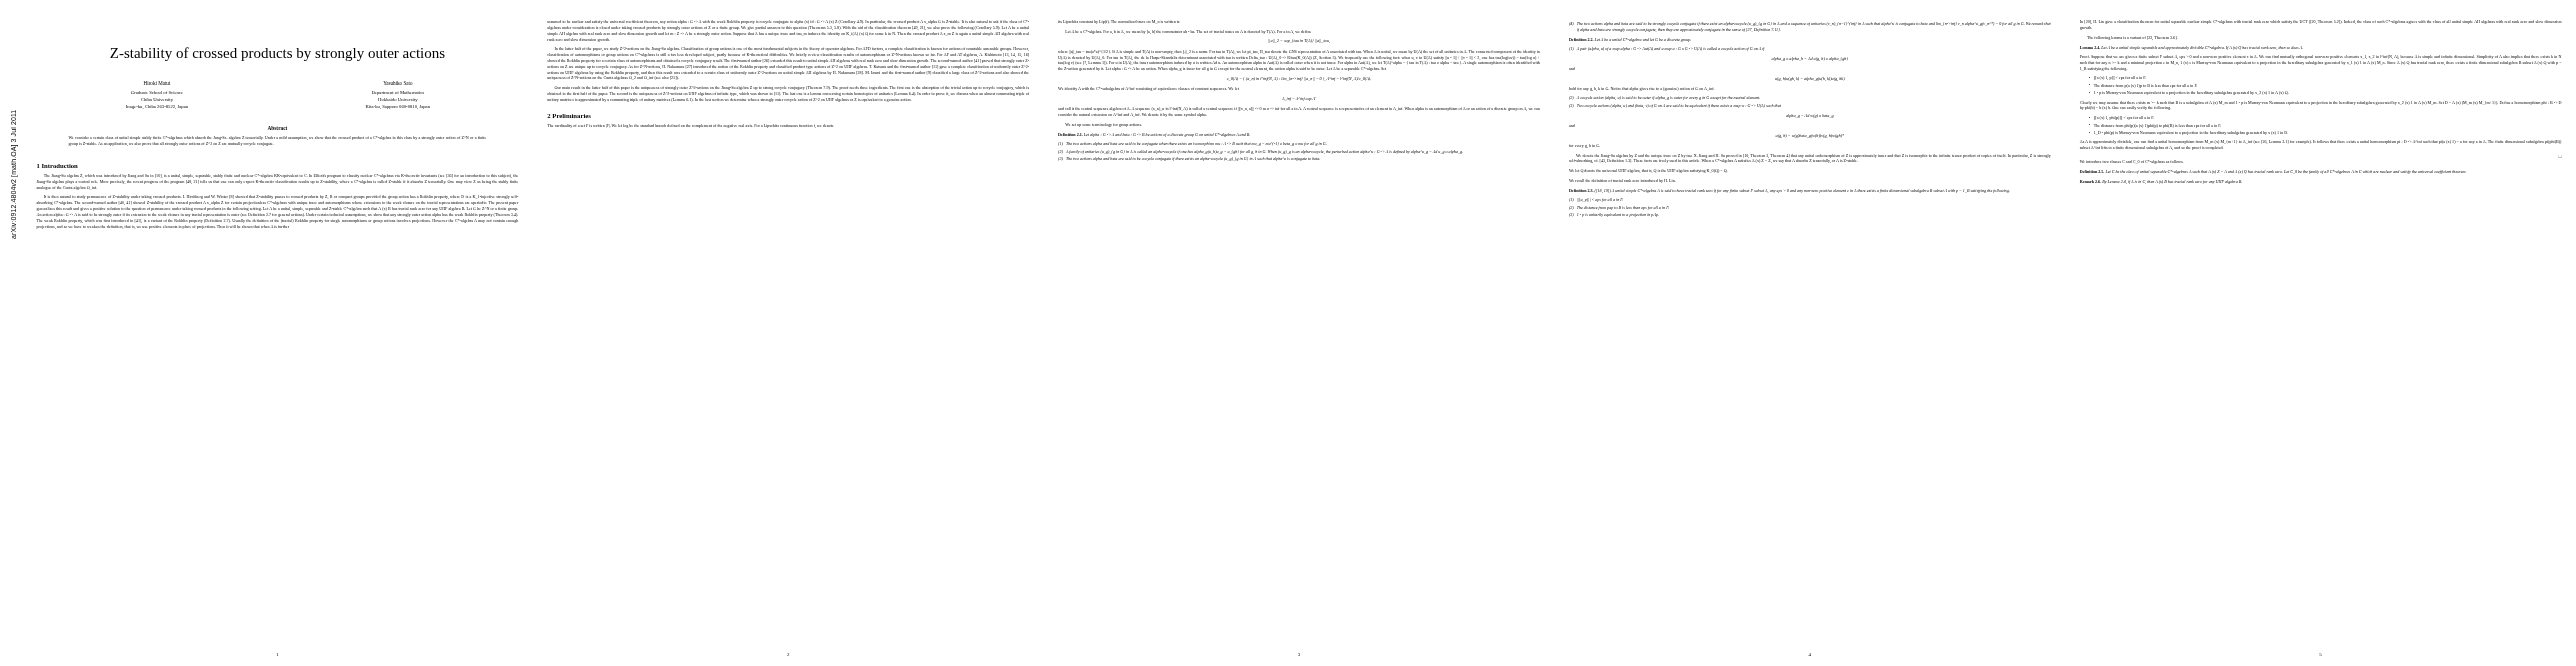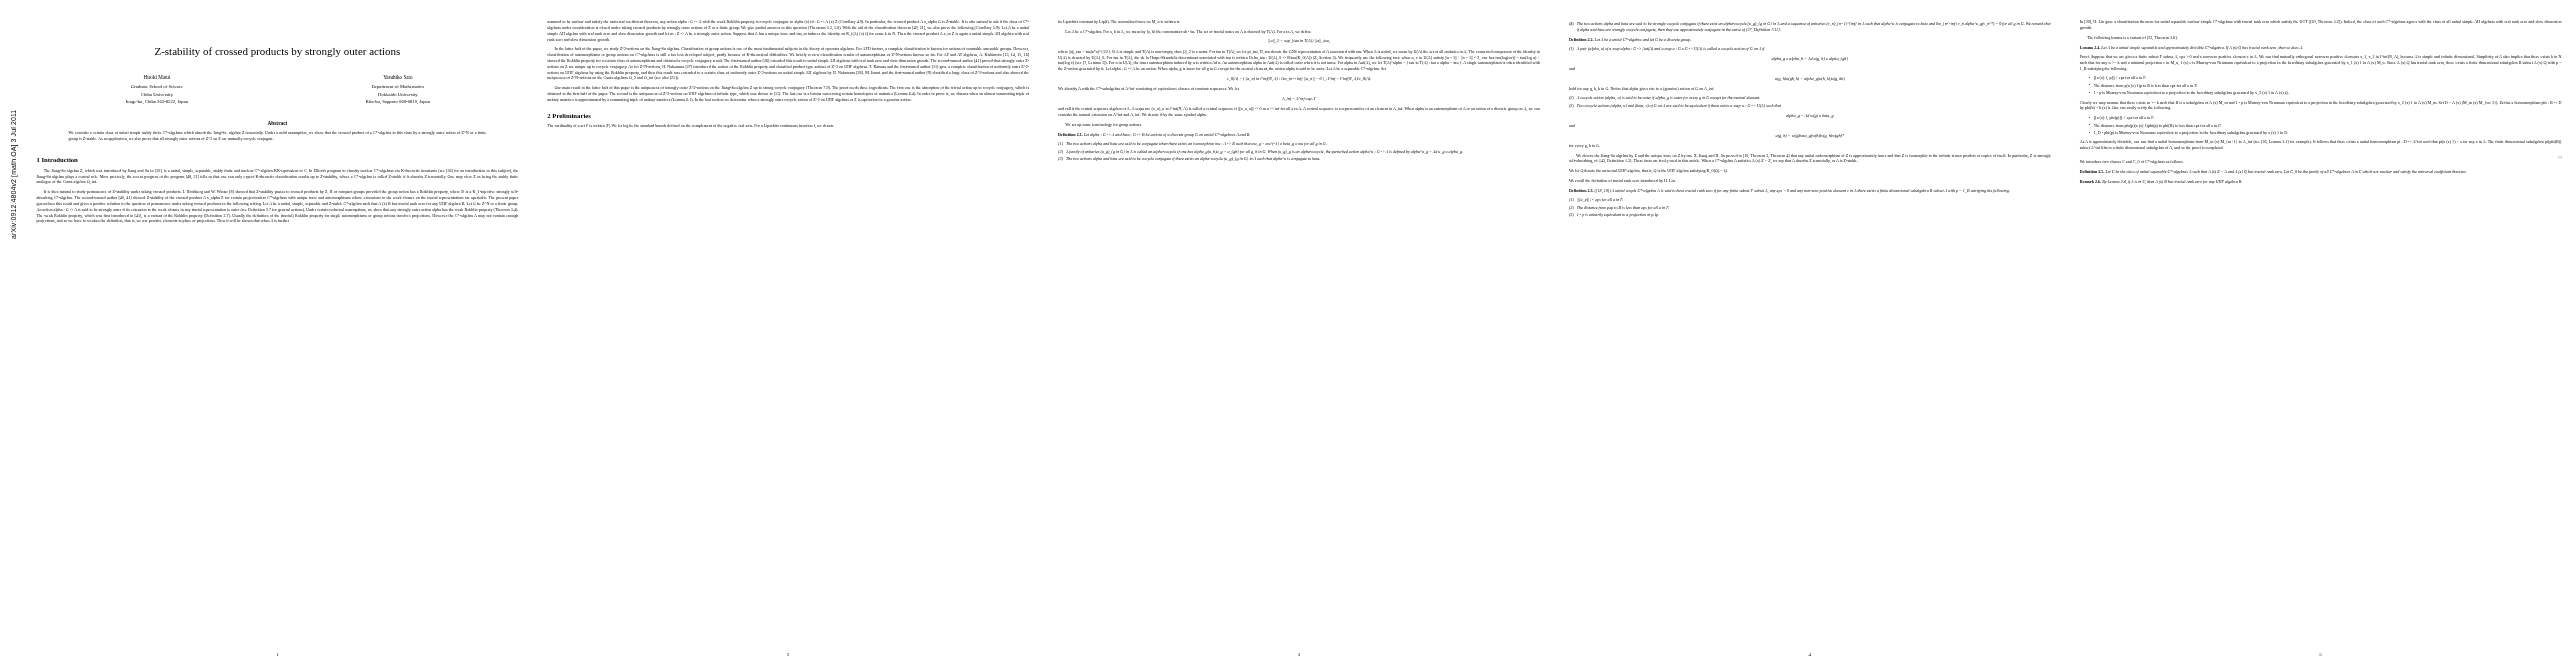--- a/index.html
+++ b/index.html
@@ -52,21 +52,21 @@
   .page-num {
     position: absolute;
     bottom: 10px;
     left: 0;
     width: 100%;
     text-align: center;
     font-size: 5px;
   }
   .title {
     text-align: center;
-    font-size: 11px;
+    font-size: 15px;
     line-height: 1.3;
     margin: 24.5px 0 16.7px 0;
     font-family: "Liberation Serif", serif;
   }
   .authors {
     display: flex;
     justify-content: space-around;
     text-align: center;
     font-size: 4.7px;
     line-height: 1.55;

